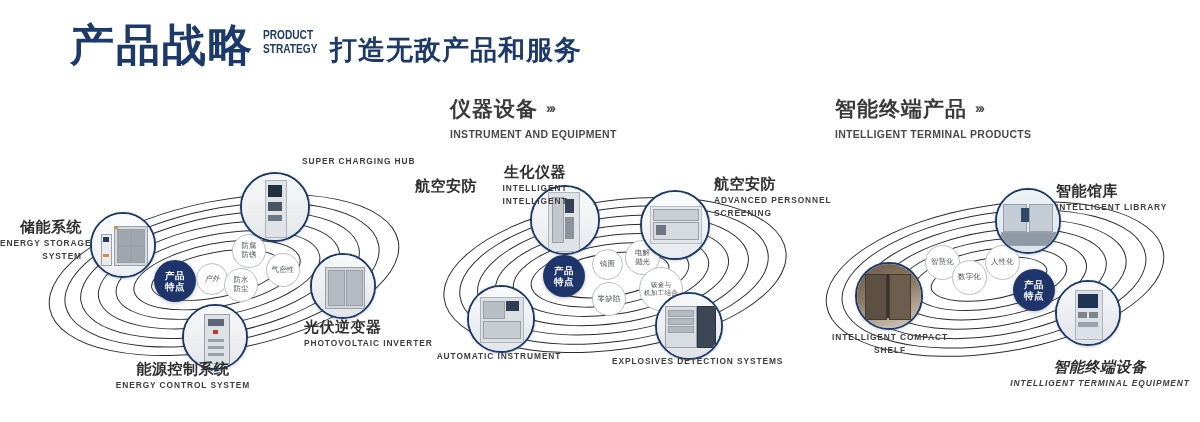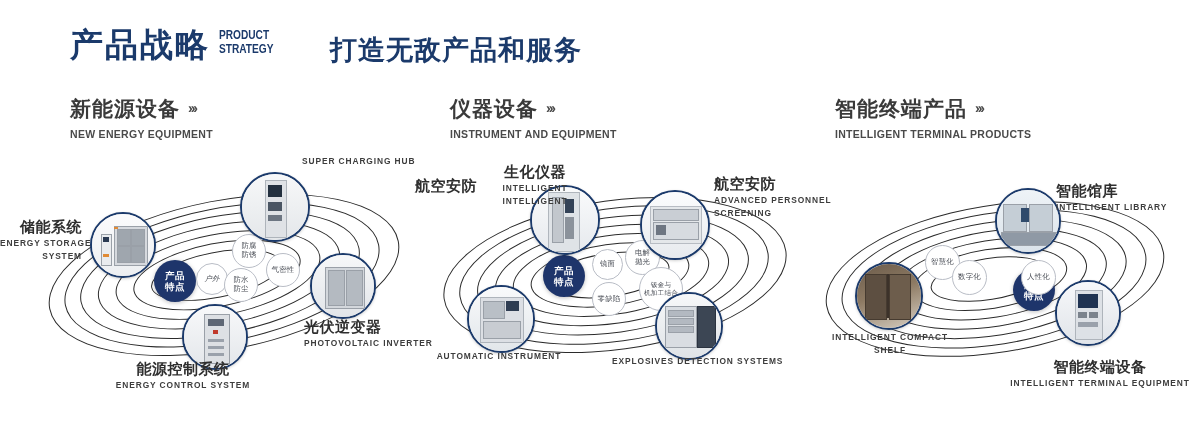--- a/index.html
+++ b/index.html
@@ -6,21 +6,21 @@
   body{
     width:1200px;height:422px;background:#ffffff;overflow:hidden;
     font-family:"Liberation Sans","DejaVu Sans",sans-serif;
     color:#2d2d2d;position:relative;
   }
   .stage{position:absolute;left:0;top:0;width:1200px;height:422px;}
 
   
   .hdr{position:absolute;left:70px;top:24px;display:flex;align-items:flex-start;}
   .hdr-cn{
-    font-size:33px;font-weight:bold;color:#1b3a6b;letter-spacing:2px;
+    font-size:44px;font-weight:bold;color:#1b3a6b;letter-spacing:2px;
     line-height:42px;white-space:nowrap;
   }
   .hdr-en{
     margin-left:9px;margin-top:4px;color:#1b3a6b;font-weight:bold;
     font-size:13px;line-height:14px;letter-spacing:0px;
     transform:scaleX(.78);transform-origin:left top;white-space:nowrap;
   }
   .hdr-sub{
     position:absolute;left:330px;top:30px;font-size:27px;font-weight:bold;
     color:#1b3a6b;letter-spacing:1px;white-space:nowrap;line-height:40px;
@@ -78,24 +78,20 @@
 
   <div class="hdr">
     <div class="hdr-cn">产品战略</div>
     <div class="hdr-en">
       <div>PRODUCT</div>
       <div>STRATEGY</div>
     </div>
   </div>
   <div class="hdr-sub">打造无敌产品和服务</div>
 
-  <div class="sect" id="sect-1">
-    <div class="cn"><span>新能源设备</span><span class="arr">›››</span></div>
-    <div class="en">NEW ENERGY EQUIPMENT</div>
-  </div>
   <div class="sect" id="sect-2">
     <div class="cn"><span>仪器设备</span><span class="arr">›››</span></div>
     <div class="en">INSTRUMENT AND EQUIPMENT</div>
   </div>
   <div class="sect" id="sect-3">
     <div class="cn"><span>智能终端产品</span><span class="arr">›››</span></div>
     <div class="en">INTELLIGENT TERMINAL PRODUCTS</div>
   </div>
 
   <div>
@@ -285,21 +281,21 @@
     <div class="orbit" style="left:824px;top:205px;width:340px;height:146px;transform:rotate(-9deg);"></div>
 
     <div class="core" style="left:1013px;top:269px;width:42px;height:42px;">
       <span>产品</span>
       <span>特点</span>
     </div>
 
     <div class="tag" style="left:925px;top:245px;width:33px;height:33px;">
       <span>智慧化</span>
     </div>
-    <div class="tag" style="left:985px;top:260px;width:33px;height:33px;margin-left:36px;">
+    <div class="tag" style="left:985px;top:245px;width:33px;height:33px;">
       <span>人性化</span>
     </div>
     <div class="tag" style="left:952px;top:260px;width:33px;height:33px;">
       <span>数字化</span>
     </div>
 
     <div class="bub" style="left:995px;top:188px;width:62px;height:62px;">
       <div class="ph" style="background:linear-gradient(180deg,#eef3f7 0%,#dbe3ea 100%);">
         <div class="rack" style="left:6px;top:14px;width:22px;height:26px;background:#c5ced6;"></div>
         <div class="rack" style="left:32px;top:14px;width:22px;height:26px;background:#c5ced6;"></div>
@@ -326,19 +322,19 @@
 
     <div class="bub" style="left:1055px;top:280px;width:62px;height:62px;">
       <div class="ph" style="background:linear-gradient(180deg,#f7f8fa 0%,#e0e4e9 100%);">
         <div class="rack" style="left:18px;top:8px;width:26px;height:48px;background:#dde1e6;border-color:#aeb4bb;"></div>
         <div class="scr" style="left:21px;top:12px;width:20px;height:14px;background:#1f3352;"></div>
         <div class="scr" style="left:21px;top:30px;width:9px;height:6px;background:#7b838d;"></div>
         <div class="scr" style="left:32px;top:30px;width:9px;height:6px;background:#7b838d;"></div>
         <div class="scr" style="left:21px;top:40px;width:20px;height:5px;background:#9aa1ab;"></div>
       </div>
     </div>
-    <div class="lab c" style="left:1000px;top:358px;width:200px;">
+    <div class="lab c" style="left:1000px;top:358px;width:200px;font-style:italic;">
       <div class="cn">智能终端设备</div>
       <div class="en">INTELLIGENT TERMINAL EQUIPMENT</div>
     </div>
   </div>
 
 </div>
 
 </body></html>

